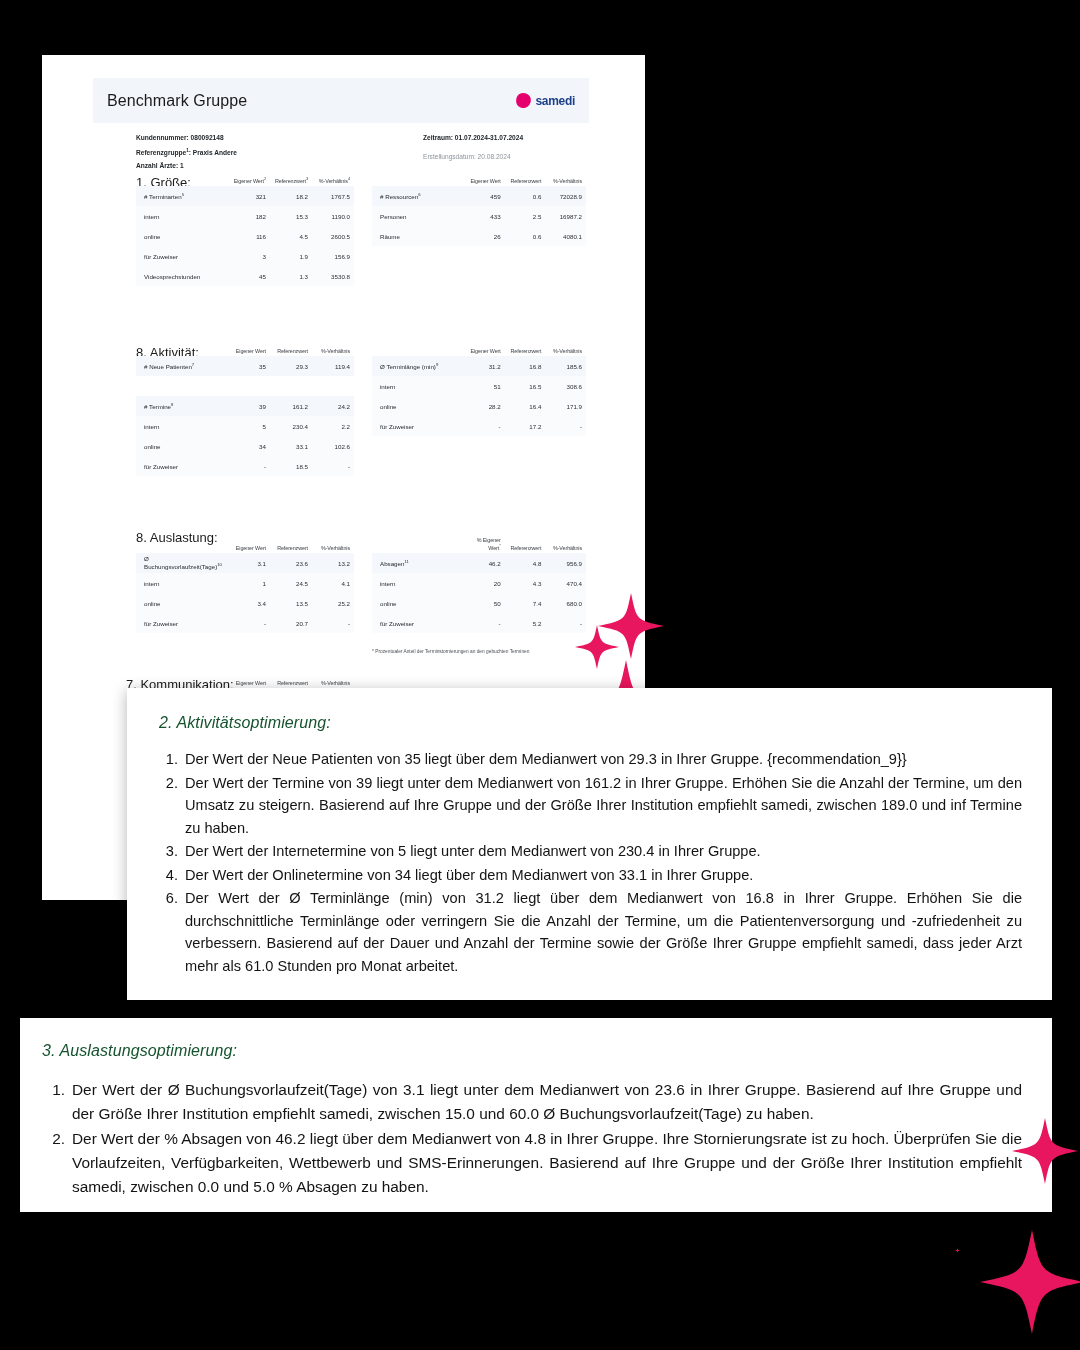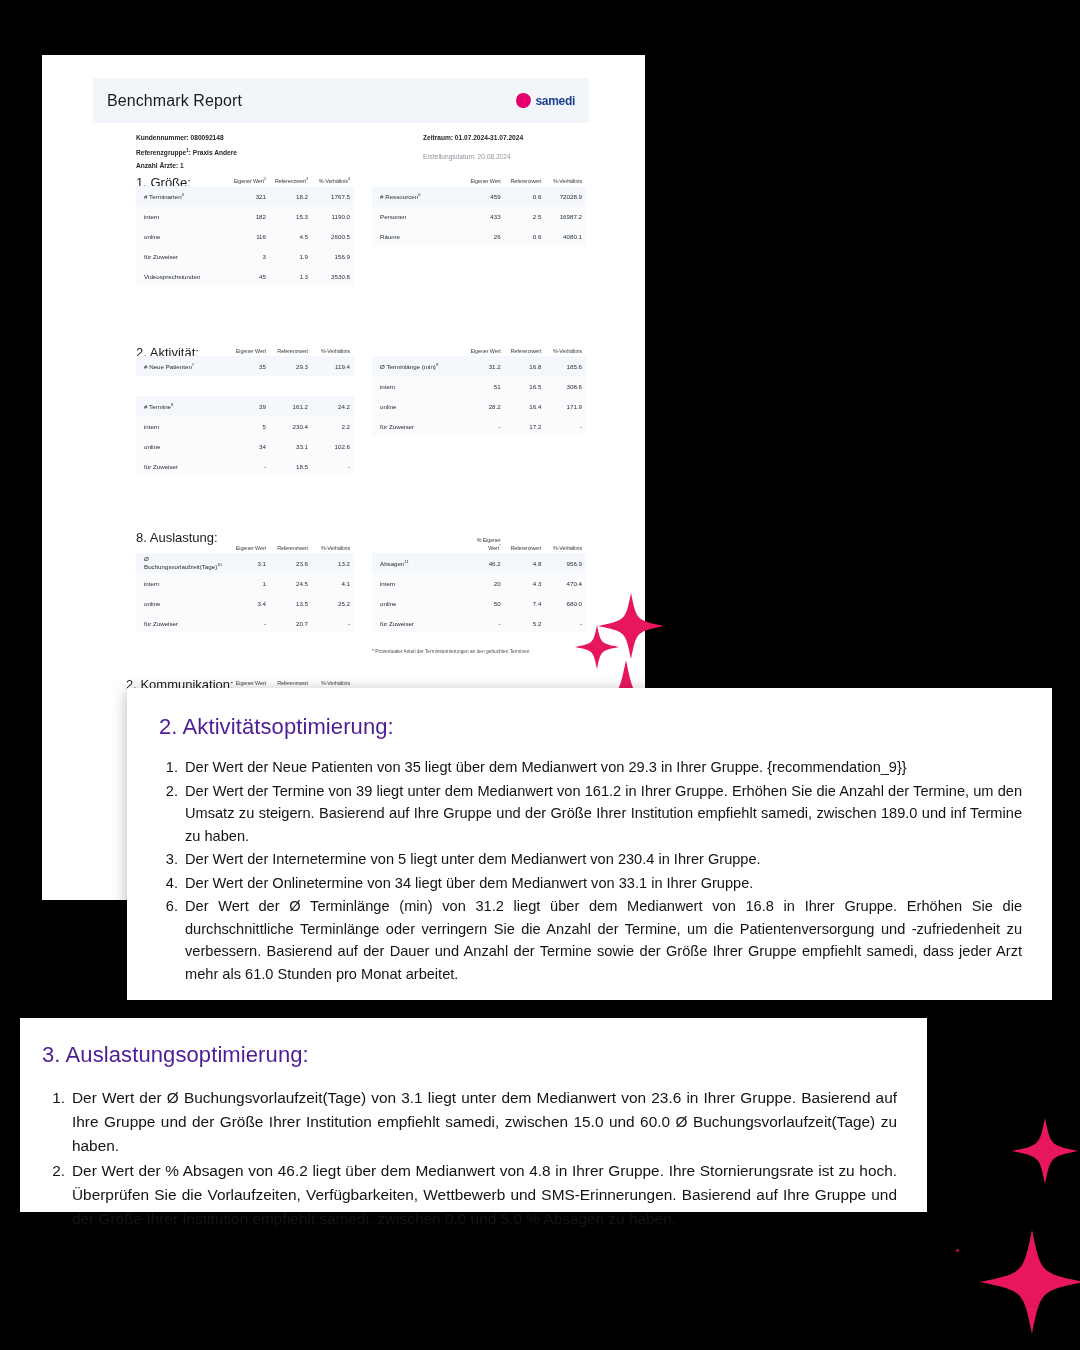--- a/index.html
+++ b/index.html
@@ -71,25 +71,25 @@
     position: absolute; left: 104px; top: 752px;
     width: 72px; height: 52px; background: #eef3fa;
   }
 
   
   .card {
     position: absolute; background: #ffffff;
     box-shadow: 0 3px 14px rgba(0,0,0,0.30);
   }
   #card-activity { left: 127px; top: 688px; width: 925px; height: 312px; padding: 26px 30px 18px 32px; }
-  #card-utilization { left: 20px; top: 1018px; width: 907px; height: 194px; padding: 24px 30px 18px 22px; }
+  #card-utilization { left: 20px; top: 1018px; width: 1032px; height: 194px; padding: 24px 30px 18px 22px; }
 
   .card h2 {
-    font-size: 22px; font-weight: normal; color: #4c1d95;
-    letter-spacing: .1px; margin-bottom: 16px;
+    font-size: 16px; font-weight: normal; color: #14532d;
+    letter-spacing: .1px; margin-bottom: 16px; font-style: italic;
   }
   #card-utilization h2 { margin-bottom: 18px; }
 
   ol.reco { list-style: none; }
   ol.reco > li {
     display: flex; font-size: 15.2px; line-height: 23px; color: #141414;
     margin-bottom: 1px; text-align: justify;
   }
   ol.reco > li .num { flex: 0 0 26px; text-align: right; padding-right: 7px; font-weight: normal; }
   ol.reco > li .txt { flex: 1; }
@@ -104,21 +104,21 @@
   .spark svg { display: block; }
 </style>
 </head>
 <body>
 
 <div id="stage">
 
   <div class="report-page">
 
     <div class="report-header">
-      <div class="report-title">Benchmark Report</div>
+      <div class="report-title">Benchmark Gruppe</div>
       <div class="brand">
         <span class="brand-mark"></span>
         <span class="brand-text">samedi</span>
       </div>
     </div>
 
     <div class="meta">
       <div class="meta-left">
         <div>Kundennummer: 080092148</div>
         <div><span>Referenzgruppe</span><sup>1</sup><span>: Praxis Andere</span></div>
@@ -194,21 +194,21 @@
           </div>
           <div class="row">
             <div class="c0">Räume</div>
             <div class="c">26</div>
             <div class="c">0.6</div>
             <div class="c">4080.1</div>
           </div>
         </div>
       </div>
 
-    <div class="section-label" style="left:94px; top:290px;">2. Aktivität:</div>
+    <div class="section-label" style="left:94px; top:290px;">8. Aktivität:</div>
     <div class="tbl" id="t2l" style="left:94px; top:288px;">
         <div class="head">
           <div class="c0"></div>
           <div class="c">Eigener Wert</div>
           <div class="c">Referenzwert</div>
           <div class="c">%-Verhältnis</div>
         </div>
         <div class="tbl-body">
           <div class="row alt">
             <div class="c0"># Neue Patienten<sup>7</sup></div>
@@ -342,21 +342,21 @@
           <div class="row">
             <div class="c0">für Zuweiser</div>
             <div class="c">-</div>
             <div class="c">5.2</div>
             <div class="c">-</div>
           </div>
         </div>
       </div>
     <div class="foot-note" style="left:330px; top:594px;">* Prozentualer Anteil der Terminstornierungen an den gebuchten Terminen</div>
 
-    <div class="section-label" style="left:84px; top:622px;">2. Kommunikation:</div>
+    <div class="section-label" style="left:84px; top:622px;">7. Kommunikation:</div>
     <div class="tbl" id="t4l" style="left:94px; top:620px;">
         <div class="head">
           <div class="c0"></div>
           <div class="c">Eigener Wert</div>
           <div class="c">Referenzwert</div>
           <div class="c">%-Verhältnis</div>
         </div>
       </div>
 
     <div class="blue-box"></div>

